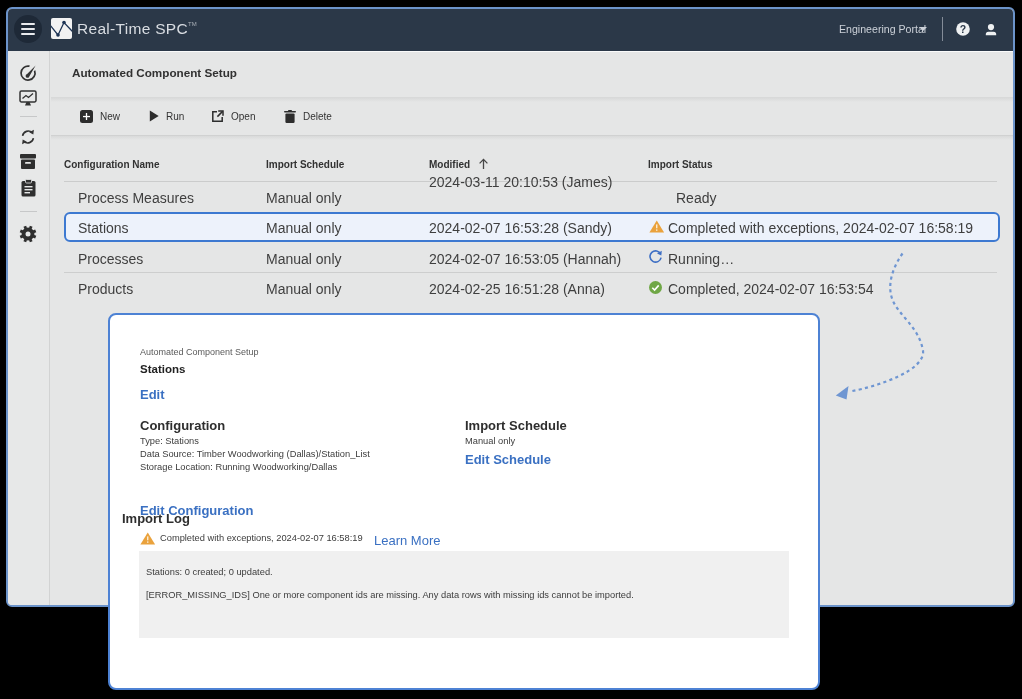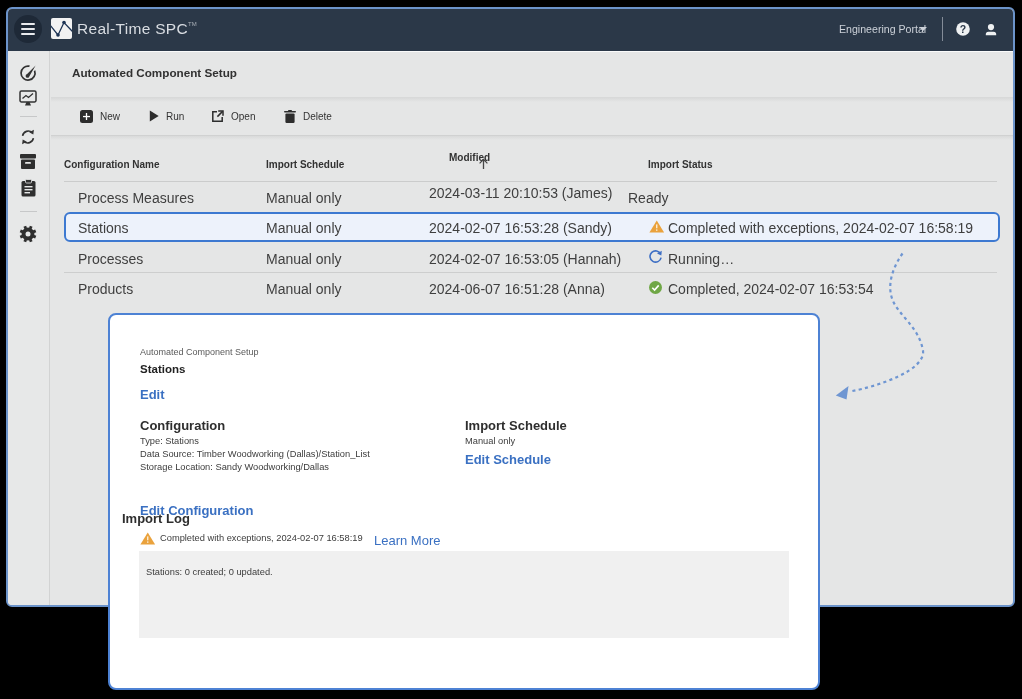--- a/index.html
+++ b/index.html
@@ -152,31 +152,31 @@
           <rect x="0" y="1" width="12" height="1.6" rx="0.8" fill="#2d2d2d"></rect>
           <rect x="4" y="0" width="4" height="1.6" rx="0.8" fill="#2d2d2d"></rect>
         </svg>
       <span>Delete</span>
     </div>
     <div class="abs hline" style="left:43px; top:125.8px; width:962px; background:#d0d1d1;"></div>
     <div class="sh" style="left:43px; top:126.8px; width:962px;"></div>
 
     <div class="th" style="left:56px; top:149.5px;">Configuration Name</div>
     <div class="th" style="left:258px; top:149.5px;">Import Schedule</div>
-    <div class="th" style="left:421px; top:143px;margin-left:20px;">Modified</div>
+    <div class="th" style="left:421px; top:150px;">Modified</div>
     <svg class="abs" style="left:470px; top:149px;" width="11" height="12" viewBox="0 0 11 12">
         <path d="M5.5 11 L5.5 2 M1.6 5.4 L5.5 1.4 L9.4 5.4" stroke="#474747" stroke-width="1.3" fill="none"></path>
       </svg>
     <div class="th" style="left:640px; top:149.5px;">Import Status</div>
     <div class="abs hline" style="left:56px; top:171.5px; width:933px; background:#cbcccc;"></div>
 
     <div class="td" style="left:70px; top:181px;">Process Measures</div>
     <div class="td" style="left:258px; top:181px;">Manual only</div>
-    <div class="td" style="left:421px; top:176px;">2024-03-11 20:10:53 (James)</div>
-    <div class="td" style="left:620px; top:181px;">Ready</div>
+    <div class="td" style="left:421px; top:165px;">2024-03-11 20:10:53 (James)</div>
+    <div class="td" style="left:668px; top:181px;">Ready</div>
     <div id="selrow" class="abs"></div>
     <div class="td" style="left:70px; top:211px; z-index:2;">Stations</div>
     <div class="td" style="left:258px; top:211px; z-index:2;">Manual only</div>
     <div class="td" style="left:421px; top:211px; z-index:2;">2024-02-07 16:53:28 (Sandy)</div>
     <div class="abs" style="left:641px; top:210.5px; z-index:2;">
         <svg width="15.5" height="13" viewBox="0 0 15.5 13">
           <path d="M7.75 0.6 L15.1 12.4 L0.4 12.4 Z" fill="#eaa23c"></path>
           <rect x="7.1" y="4.4" width="1.3" height="3.9" fill="#fdf3e4"></rect>
           <rect x="7.1" y="9.4" width="1.3" height="1.4" fill="#fdf3e4"></rect>
         </svg>
@@ -188,21 +188,21 @@
     <div class="abs" style="left:641px; top:241px;">
         <svg width="13" height="13" viewBox="0 0 13 13">
           <path d="M11.7 4.2 A5.6 5.6 0 1 0 12.1 7.6" fill="none" stroke="#3e6fc4" stroke-width="1.6"></path>
           <path d="M12.8 0.8 L12.3 5.4 L8 3.6 Z" fill="#3e6fc4"></path>
         </svg>
       </div>
     <div class="td" style="left:660px; top:241.5px;">Running…</div>
     <div class="abs hline" style="left:56px; top:262.5px; width:933px; background:#cdcece;"></div>
     <div class="td" style="left:70px; top:272px;">Products</div>
     <div class="td" style="left:258px; top:272px;">Manual only</div>
-    <div class="td" style="left:421px; top:272px;">2024-06-07 16:51:28 (Anna)</div>
+    <div class="td" style="left:421px; top:272px;">2024-02-25 16:51:28 (Anna)</div>
     <div class="abs" style="left:641px; top:271.5px;">
         <svg width="13" height="13" viewBox="0 0 13 13">
           <circle cx="6.5" cy="6.5" r="6.5" fill="#6fa746"></circle>
           <path d="M3.3 6.7 L5.6 9 L9.7 4.4" fill="none" stroke="#fff" stroke-width="1.6"></path>
         </svg>
       </div>
     <div class="td" style="left:660px; top:272px;">Completed, 2024-02-07 16:53:54</div>
   </div>
 
   <svg class="abs" style="left:820px; top:240px; z-index:6;" width="130" height="170" viewBox="0 0 130 170">
@@ -210,32 +210,33 @@
     <path d="M15.8 155.5 L28.5 146 L26.5 159.5 Z" fill="#6f96d2"></path>
   </svg>
 
   <div id="card" class="abs">
     <div class="abs small" style="left:30px; top:31.5px;">Automated Component Setup</div>
     <div class="abs" style="left:30px; top:47.5px; font-size:11.5px; font-weight:bold; color:#222;">Stations</div>
     <div class="abs link" style="left:30px; top:71.8px;">Edit</div>
     <div class="abs h" style="left:30px; top:102.6px;">Configuration</div>
     <div class="abs t" style="left:30px; top:120.5px;">Type: Stations</div>
     <div class="abs t" style="left:30px; top:134.3px;">Data Source: Timber Woodworking (Dallas)/Station_List</div>
-    <div class="abs t" style="left:30px; top:146.8px;">Storage Location: Sandy Woodworking/Dallas</div>
+    <div class="abs t" style="left:30px; top:146.8px;">Storage Location: Running Woodworking/Dallas</div>
     <div class="abs link" style="left:30px; top:164.1px;margin-top:24px;">Edit Configuration</div>
     <div class="abs h" style="left:355px; top:102.6px;">Import Schedule</div>
     <div class="abs t" style="left:355px; top:120.5px;">Manual only</div>
     <div class="abs link" style="left:355px; top:137.3px;text-align:right;">Edit Schedule</div>
     <div class="abs h" style="left:12px; top:195.5px;">Import Log</div>
     <div class="abs" style="left:30px; top:217.1px;">
         <svg width="15.5" height="13" viewBox="0 0 15.5 13">
           <path d="M7.75 0.6 L15.1 12.4 L0.4 12.4 Z" fill="#eaa23c"></path>
           <rect x="7.1" y="4.4" width="1.3" height="3.9" fill="#fdf3e4"></rect>
           <rect x="7.1" y="9.4" width="1.3" height="1.4" fill="#fdf3e4"></rect>
         </svg>
       </div>
     <div class="abs t" style="left:50px; top:217.6px;">Completed with exceptions, 2024-02-07 16:58:19</div>
     <div class="abs link" style="left:264px; top:217.6px; font-weight:normal;">Learn More</div>
     <div id="logbox" class="abs">
       <div class="abs t" style="left:7px; top:15.6px;">Stations: 0 created; 0 updated.</div>
+      <div class="abs t" style="left:7px; top:38.9px;">[ERROR_MISSING_IDS] One or more component ids are missing. Any data rows with missing ids cannot be imported.</div>
     </div>
   </div>
 </div>
 
 </body></html>

